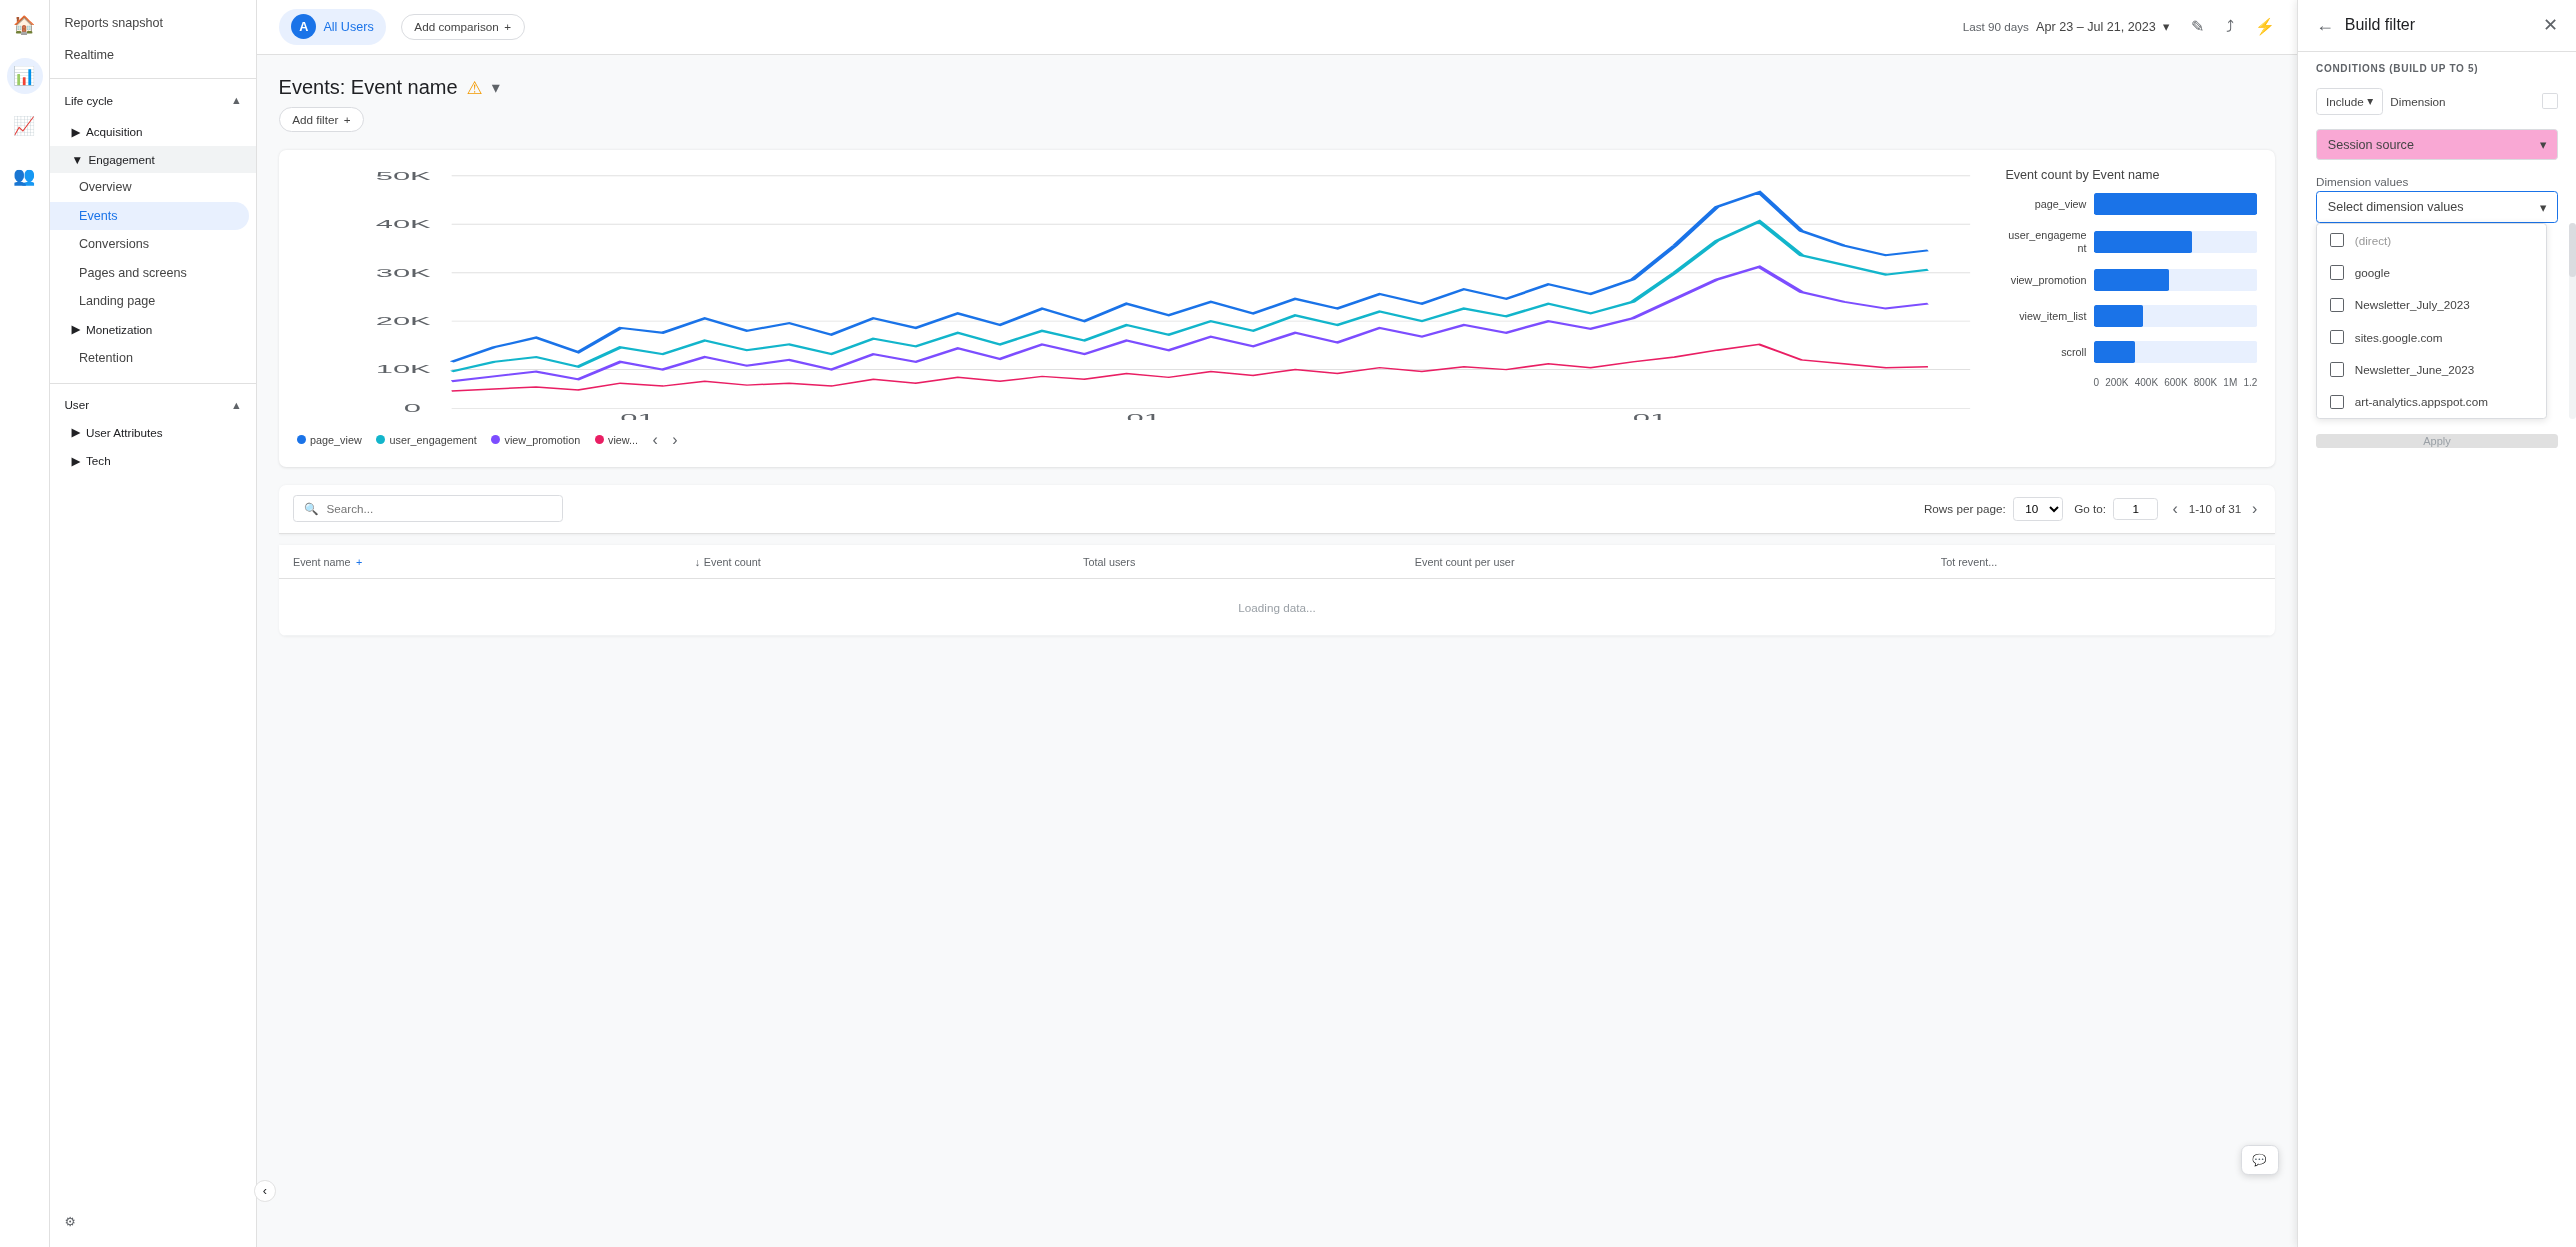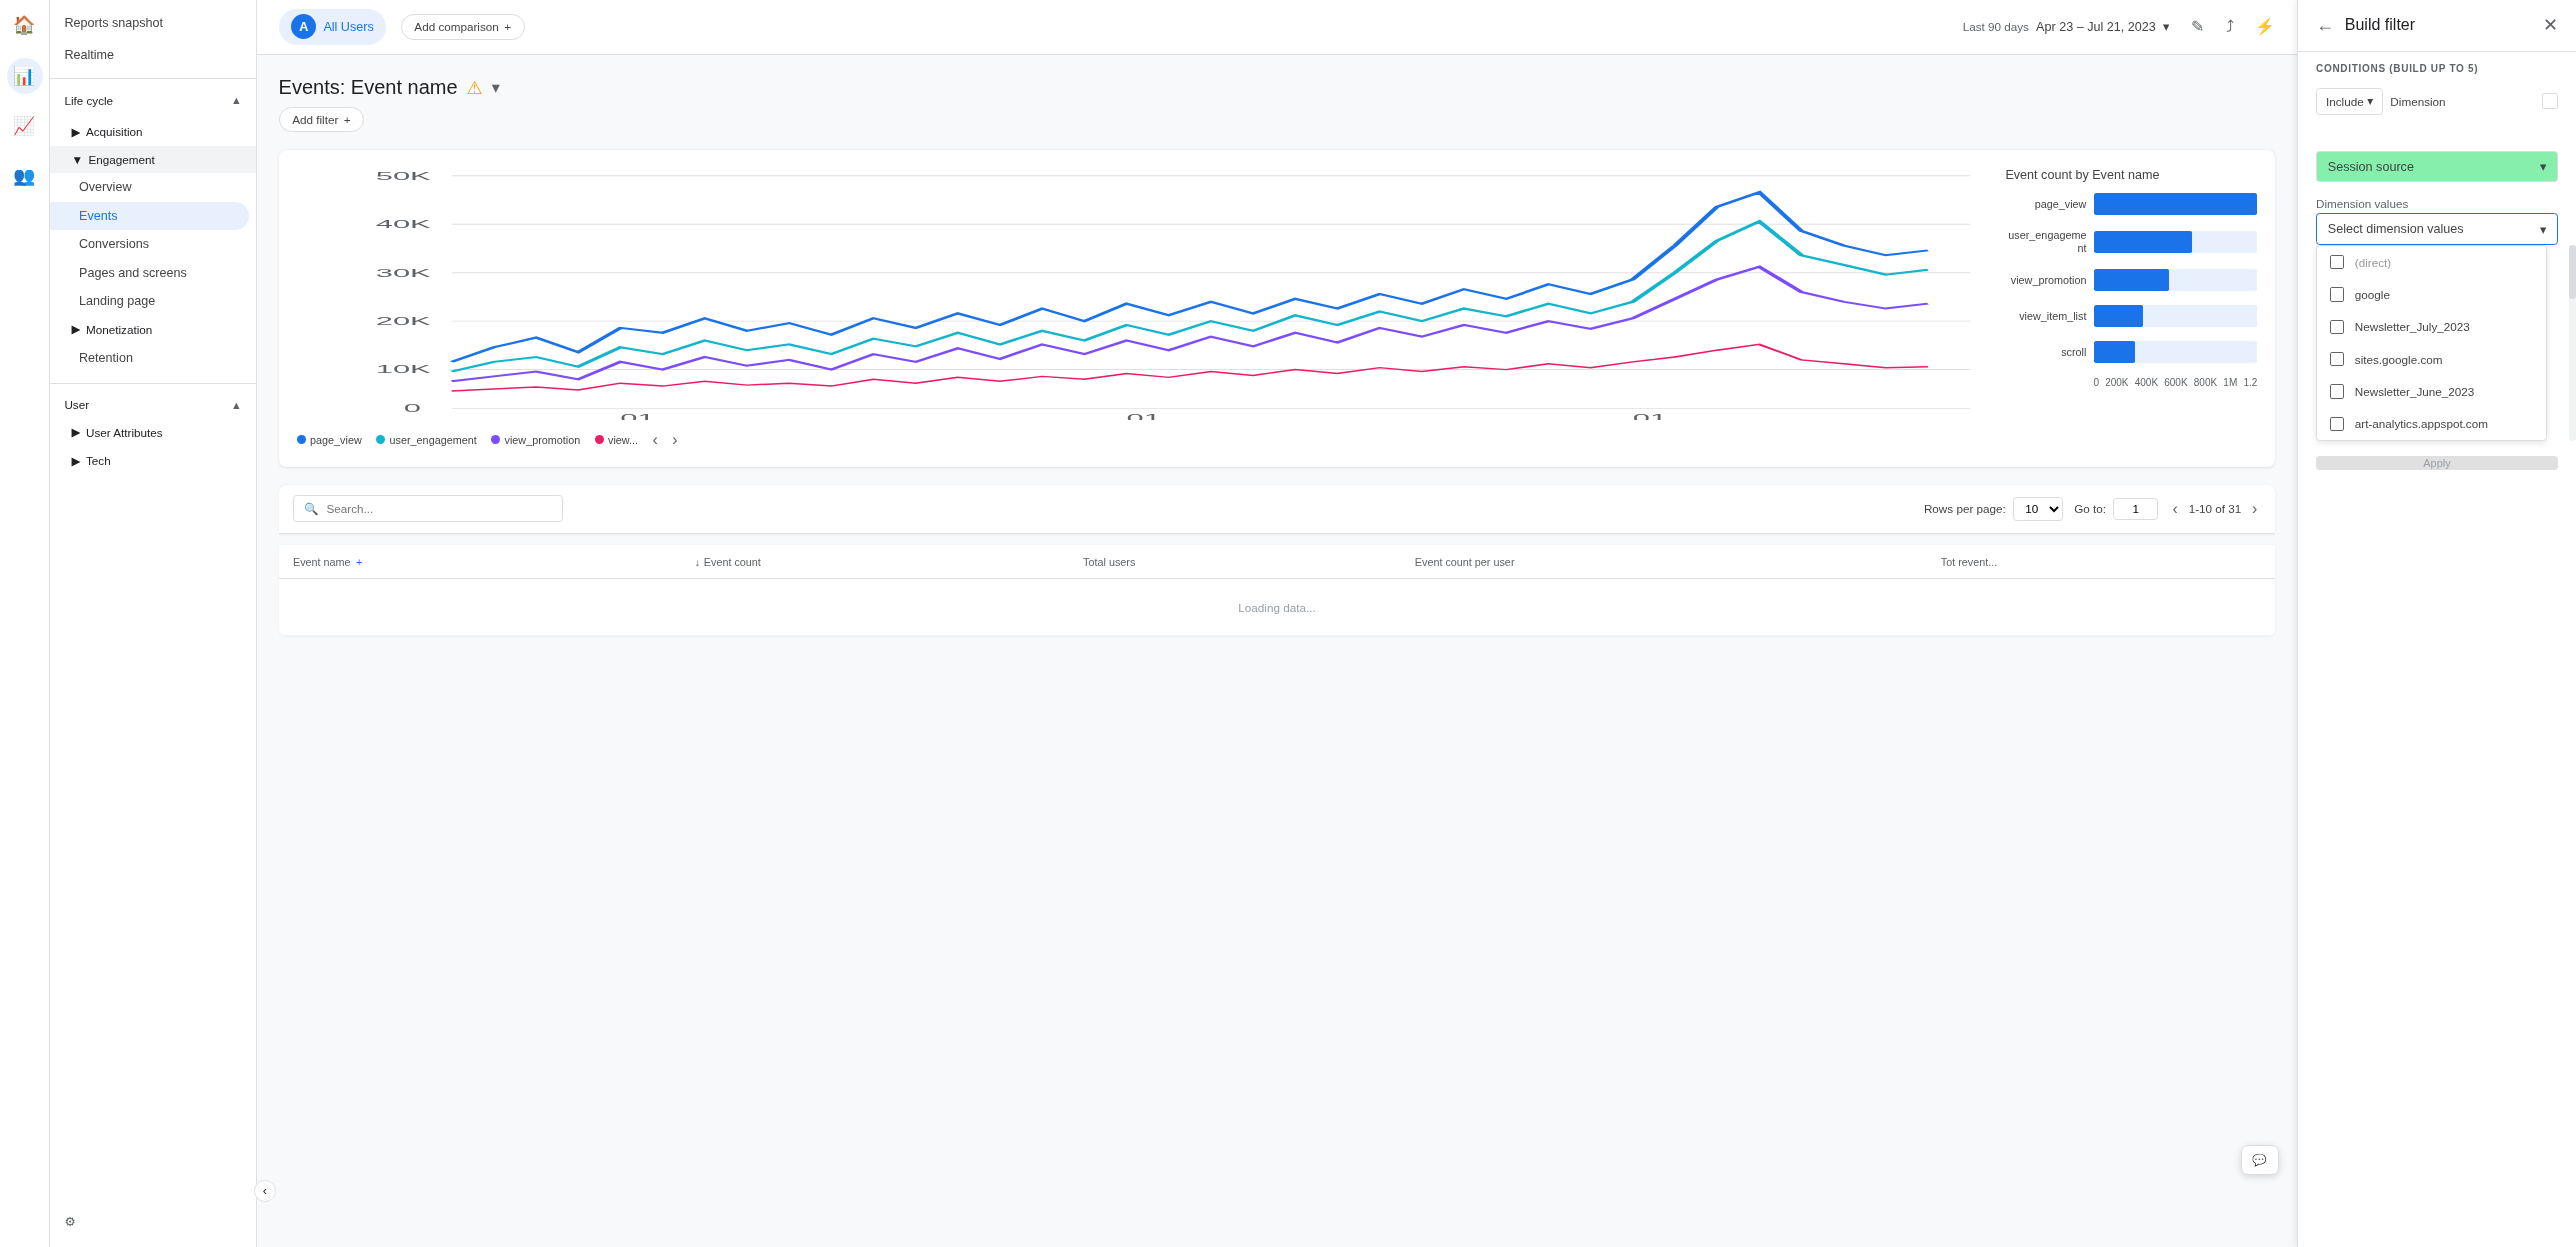--- a/index.html
+++ b/index.html
@@ -78,21 +78,21 @@
     .filter-header { display: flex; align-items: center; justify-content: space-between; padding: 14.4px 18px; border-bottom: 0.9px solid #e0e0e0; }
     .filter-back { cursor: pointer; color: #5f6368; font-size: 18px; }
     .filter-title { font-size: 16px; font-weight: 400; flex: 1; margin-left: 10.8px; }
     .filter-close { cursor: pointer; color: #5f6368; font-size: 18px; }
     .conditions-label { font-size: 10px; font-weight: 600; color: #5f6368; letter-spacing: 0.7px; padding: 10.8px 18px 7.2px; text-transform: uppercase; }
     .filter-row { display: flex; align-items: center; gap: 7.2px; padding: 7.2px 18px; }
     .include-btn { display: flex; align-items: center; gap: 3.6px; border: 0.9px solid #dadce0; border-radius: 3.6px; padding: 5.4px 9px; font-size: 11.7px; cursor: pointer; background: #fff; color: #444; }
     .dimension-label { font-size: 11.7px; color: #444; flex: 1; }
     .dimension-checkbox-icon { width: 16px; height: 16px; border: 1.8px solid #dadce0; border-radius: 1.8px; flex-shrink: 0; }
     .session-source-row { padding: 7.2px 18px; }
-    .session-source-select { width: 100%; border: 0.9px solid #dadce0; border-radius: 3.6px; padding: 7.2px 10.8px; font-size: 12.6px; color: #444; background: #86efac; cursor: pointer; display: flex; align-items: center; justify-content: space-between; margin-top: 22px; }
+    .session-source-select { width: 100%; border: 0.9px solid #dadce0; border-radius: 3.6px; padding: 7.2px 10.8px; font-size: 12.6px; color: #444; background: #f9a8d4; cursor: pointer; display: flex; align-items: center; justify-content: space-between; }
     .dim-values-label { font-size: 11.7px; color: #5f6368; padding: 7.2px 18px 3.6px; }
     .dim-values-select { margin: 0 18px; border: 1.8px solid #1a73e8; border-radius: 3.6px; padding: 7.2px 10.8px; font-size: 12.6px; color: #444; background: #fff; cursor: pointer; display: flex; justify-content: space-between; width: calc(100% - 36px); }
     .dropdown-list { margin: 0 18px; border: 0.9px solid #dadce0; border-radius: 3.6px; background: #fff; overflow: hidden; box-shadow: 0 1.8px 7.2px rgba(0,0,0,0.1); flex: 1; overflow-y: auto; }
     .dropdown-item { display: flex; align-items: center; gap: 10.8px; padding: 9px 12.6px; font-size: 11.7px; color: #444; cursor: pointer; }
     .dropdown-item.dimmed { color: #999; }
     .checkbox { width: 14.4px; height: 14.4px; border: 1.8px solid #5f6368; border-radius: 1.8px; flex-shrink: 0; }
     .filter-footer { display: flex; align-items: center; justify-content: flex-end; gap: 10.8px; padding: 10.8px 18px; border-top: 0.9px solid #e0e0e0; margin-top: auto; }
     .cancel-btn { font-size: 12.6px; color: #1a73e8; cursor: pointer; background: none; border: none; padding: 7.2px 14.4px; border-radius: 3.6px; }
     .ok-btn { font-size: 12.6px; color: #9aa0a6; cursor: not-allowed; background: none; border: none; padding: 7.2px 14.4px; border-radius: 3.6px; }
     .apply-btn { background: #e0e0e0; color: #9aa0a6; border: none; border-radius: 3.6px; padding: 1px 29px; font-size: 11px; cursor: not-allowed; margin: 14.4px 18px; }

